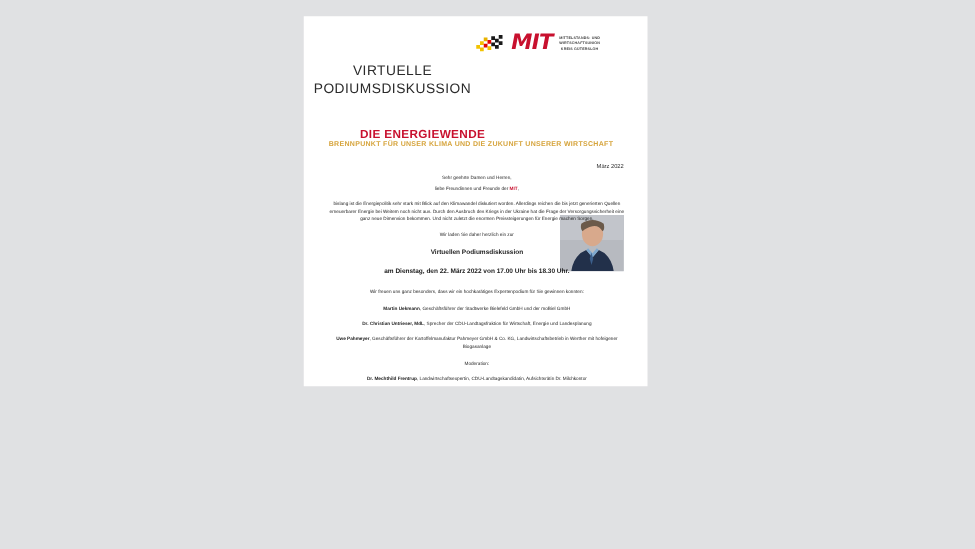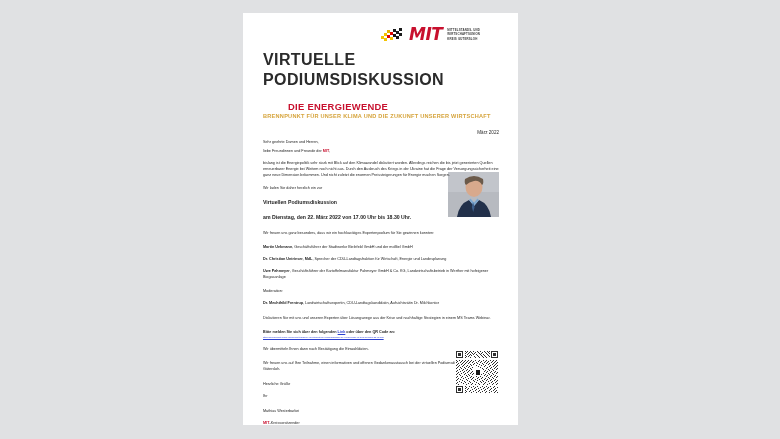--- a/index.html
+++ b/index.html
@@ -7,23 +7,24 @@
     width:780px;height:439px;
     background:#e0e1e3;
     font-family:"Liberation Sans", sans-serif;
     overflow:hidden;
   }
   .viewport{position:relative;width:780px;height:439px;}
 
   .page{
     position:absolute;
     left:243px;top:13px;
-    width:275px;height:412px;
+    width:275px;height:296px;
     background:#ffffff;
     overflow:hidden;
+    text-align:center;
   }
 
   
   .logo-row{
     position:absolute;left:137px;top:13px;
     display:flex;align-items:center;gap:3px;
   }
   .flag{
     width:26px;height:16px;position:relative;flex:0 0 auto;
   }
@@ -35,24 +36,24 @@
     color:#c8102e;line-height:1;
   }
   .logo-sub{
     font-size:2.9px;line-height:1.45;
     color:#3b3b3b;font-weight:bold;letter-spacing:0.15px;
     text-transform:uppercase;white-space:pre-line;
     padding-left:2px;
   }
 
   .title{
-    position:absolute;left:20px;top:37px;
-    font-size:16px;line-height:1.28;
+    position:absolute;left:8px;top:37px;
+    font-size:11px;line-height:1.28;
     color:#2b2b2b;letter-spacing:0.4px;
-    font-weight:700;white-space:pre-line;
+    font-weight:400;white-space:pre-line;
   }
   .subtitle{
     position:absolute;left:20px;top:88px;
     font-size:9.4px;font-weight:bold;letter-spacing:0.3px;
     color:#c8102e;
     padding-left:25px;
   }
   .subsubtitle{
     position:absolute;left:20px;top:100px;
     font-size:5.6px;font-weight:bold;letter-spacing:0.25px;

